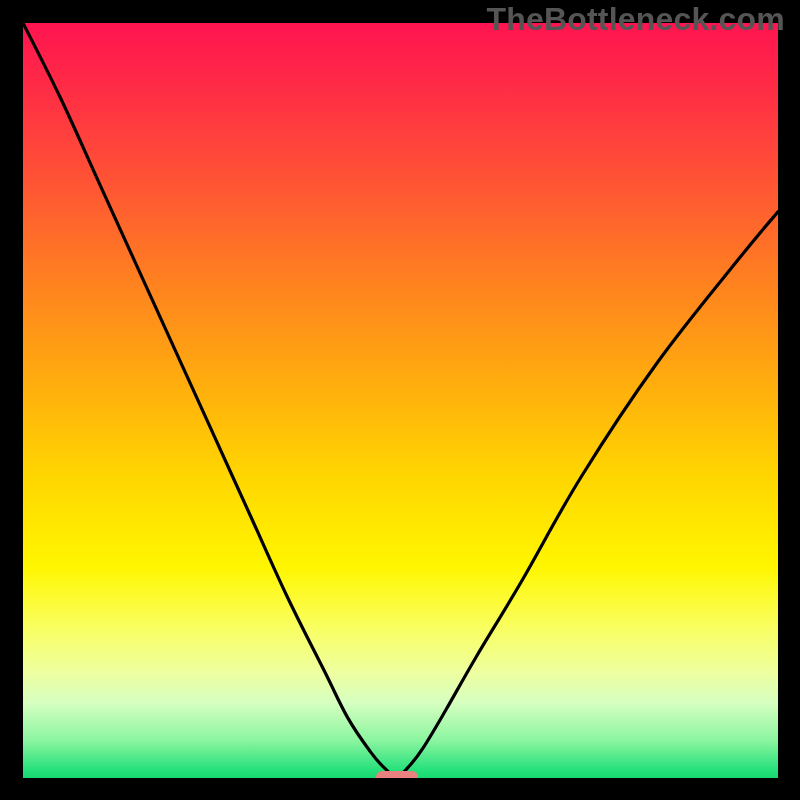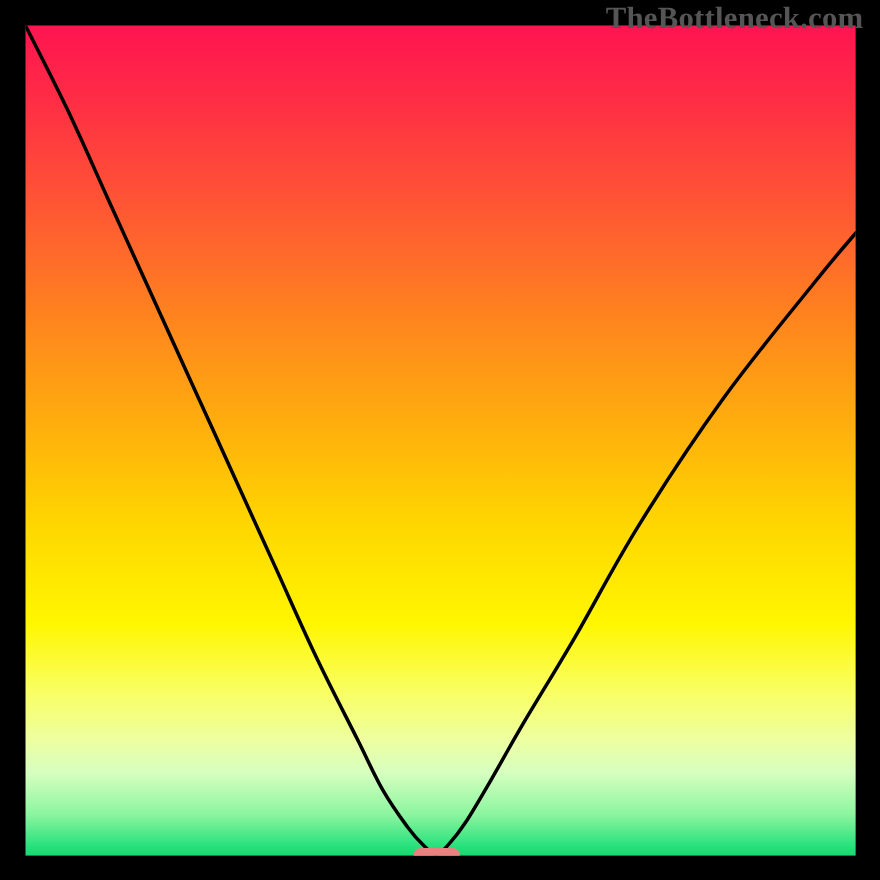--- a/index.html
+++ b/index.html
@@ -15,25 +15,24 @@
     position: relative;
     width: 800px;
     height: 800px;
     background: #000;
   }
   .attribution {
     position: absolute;
     top: 1px;
     right: 15px;
     color: #555555;
-    font-size: 28px;
+    font-size: 32px;
     font-weight: bold;
     letter-spacing: 0.2px;
     z-index: 10;
-    font-family: Liberation Serif, serif;
   }
   .plot-area {
     position: absolute;
     left: 23px;
     top: 23px;
     width: 755px;
     height: 755px;
     overflow: hidden;
   }
   .gradient-bg {

